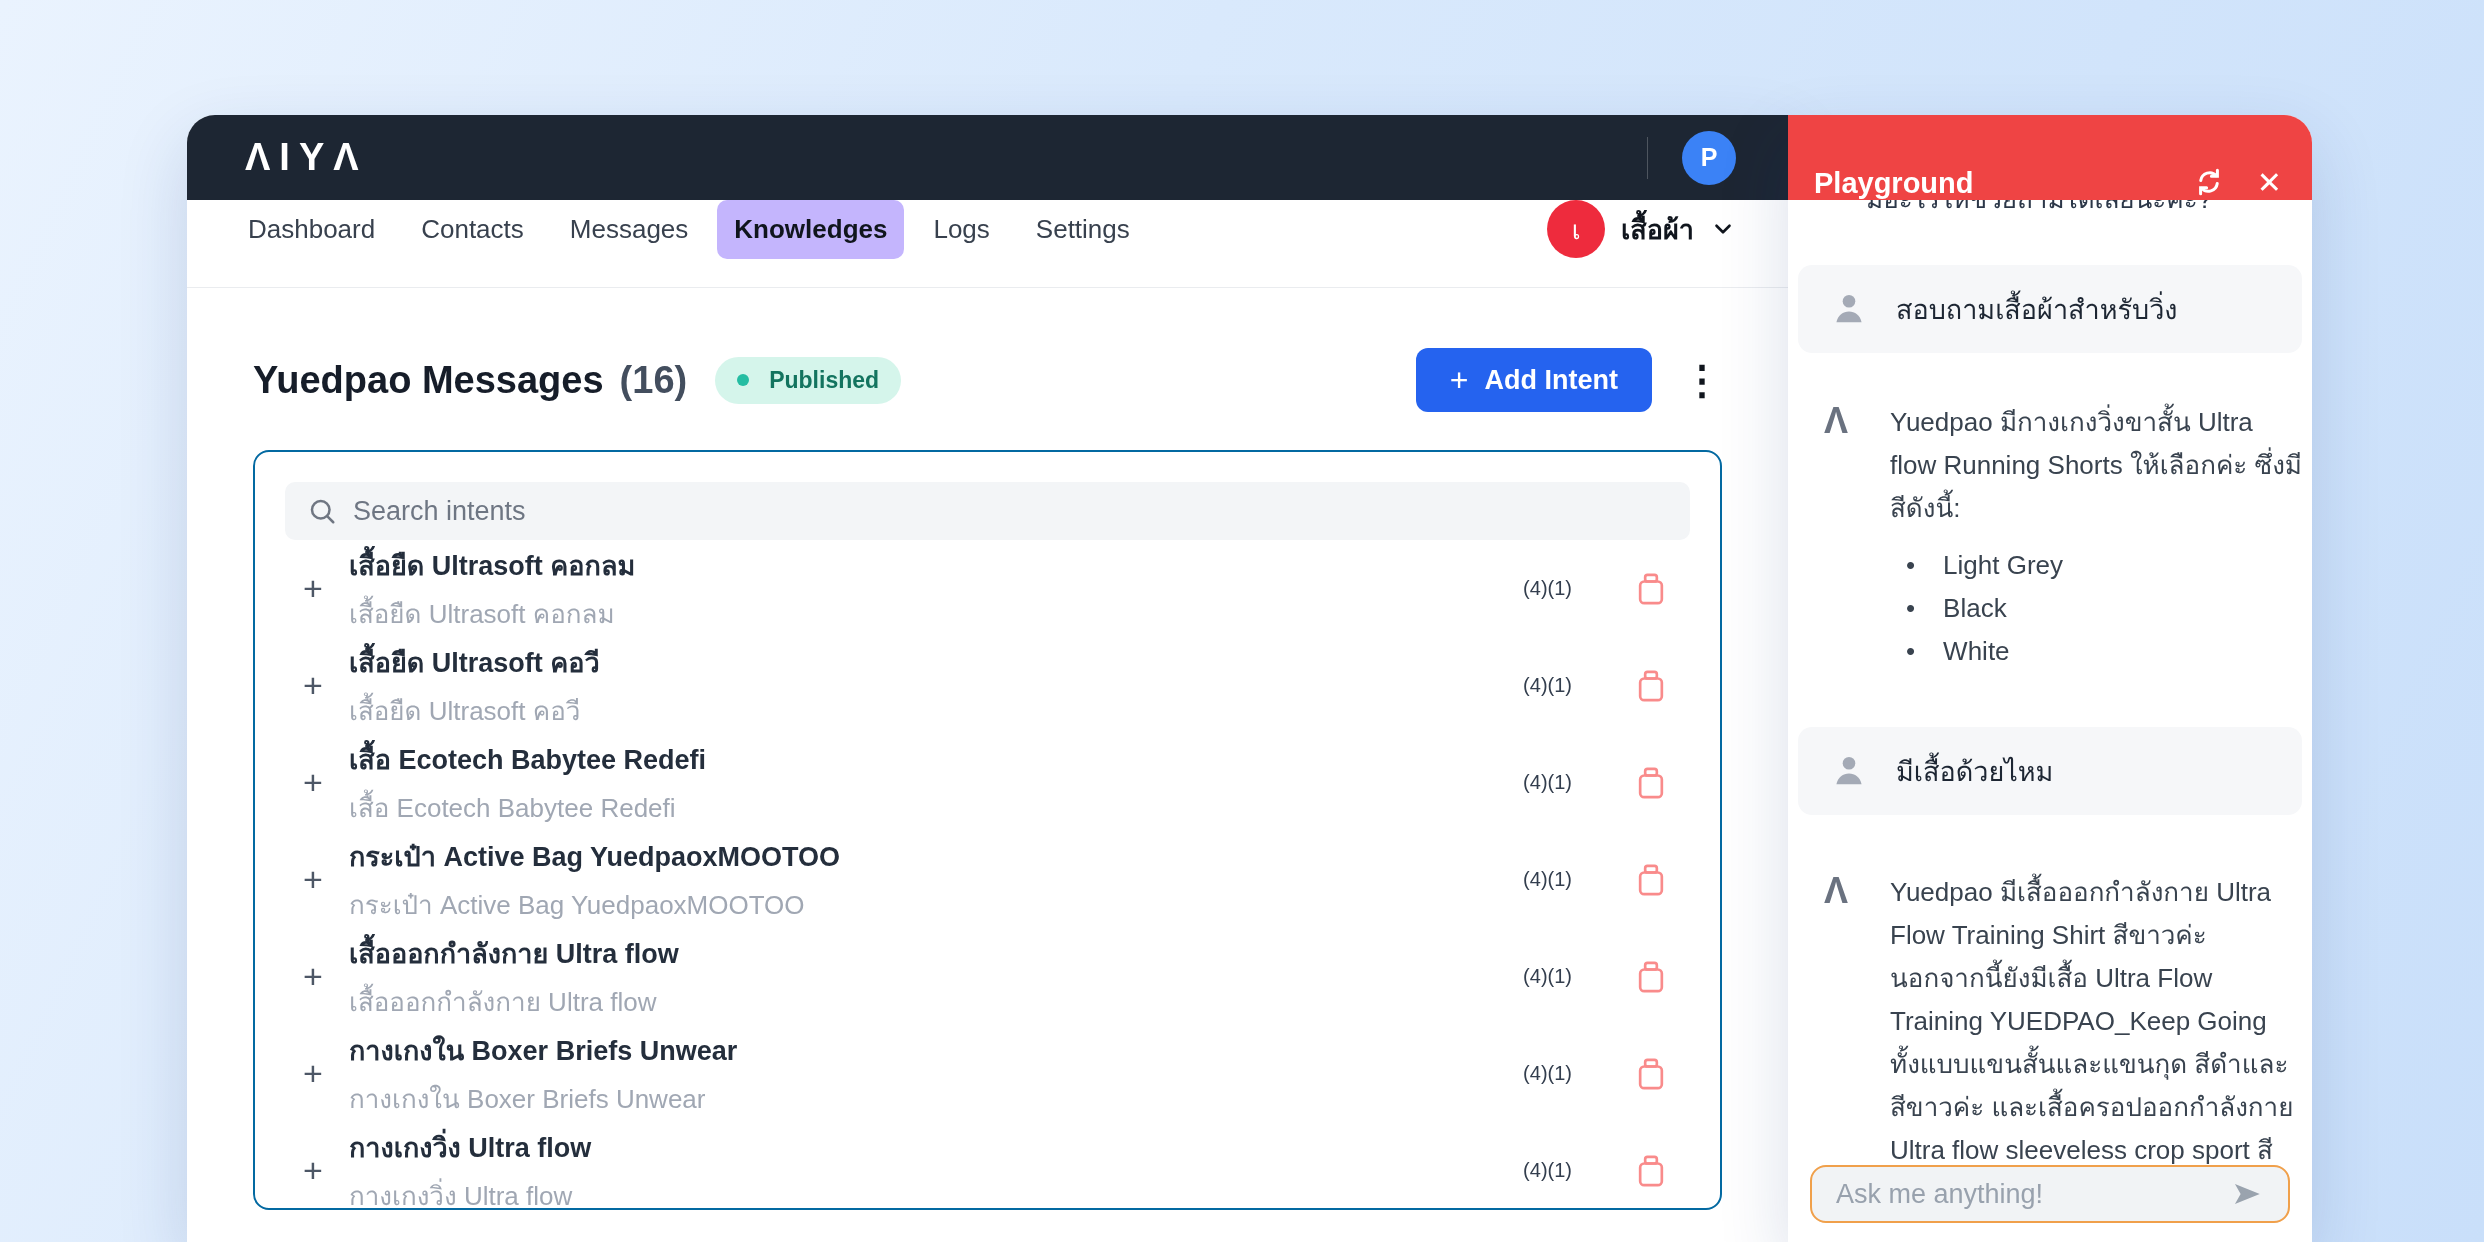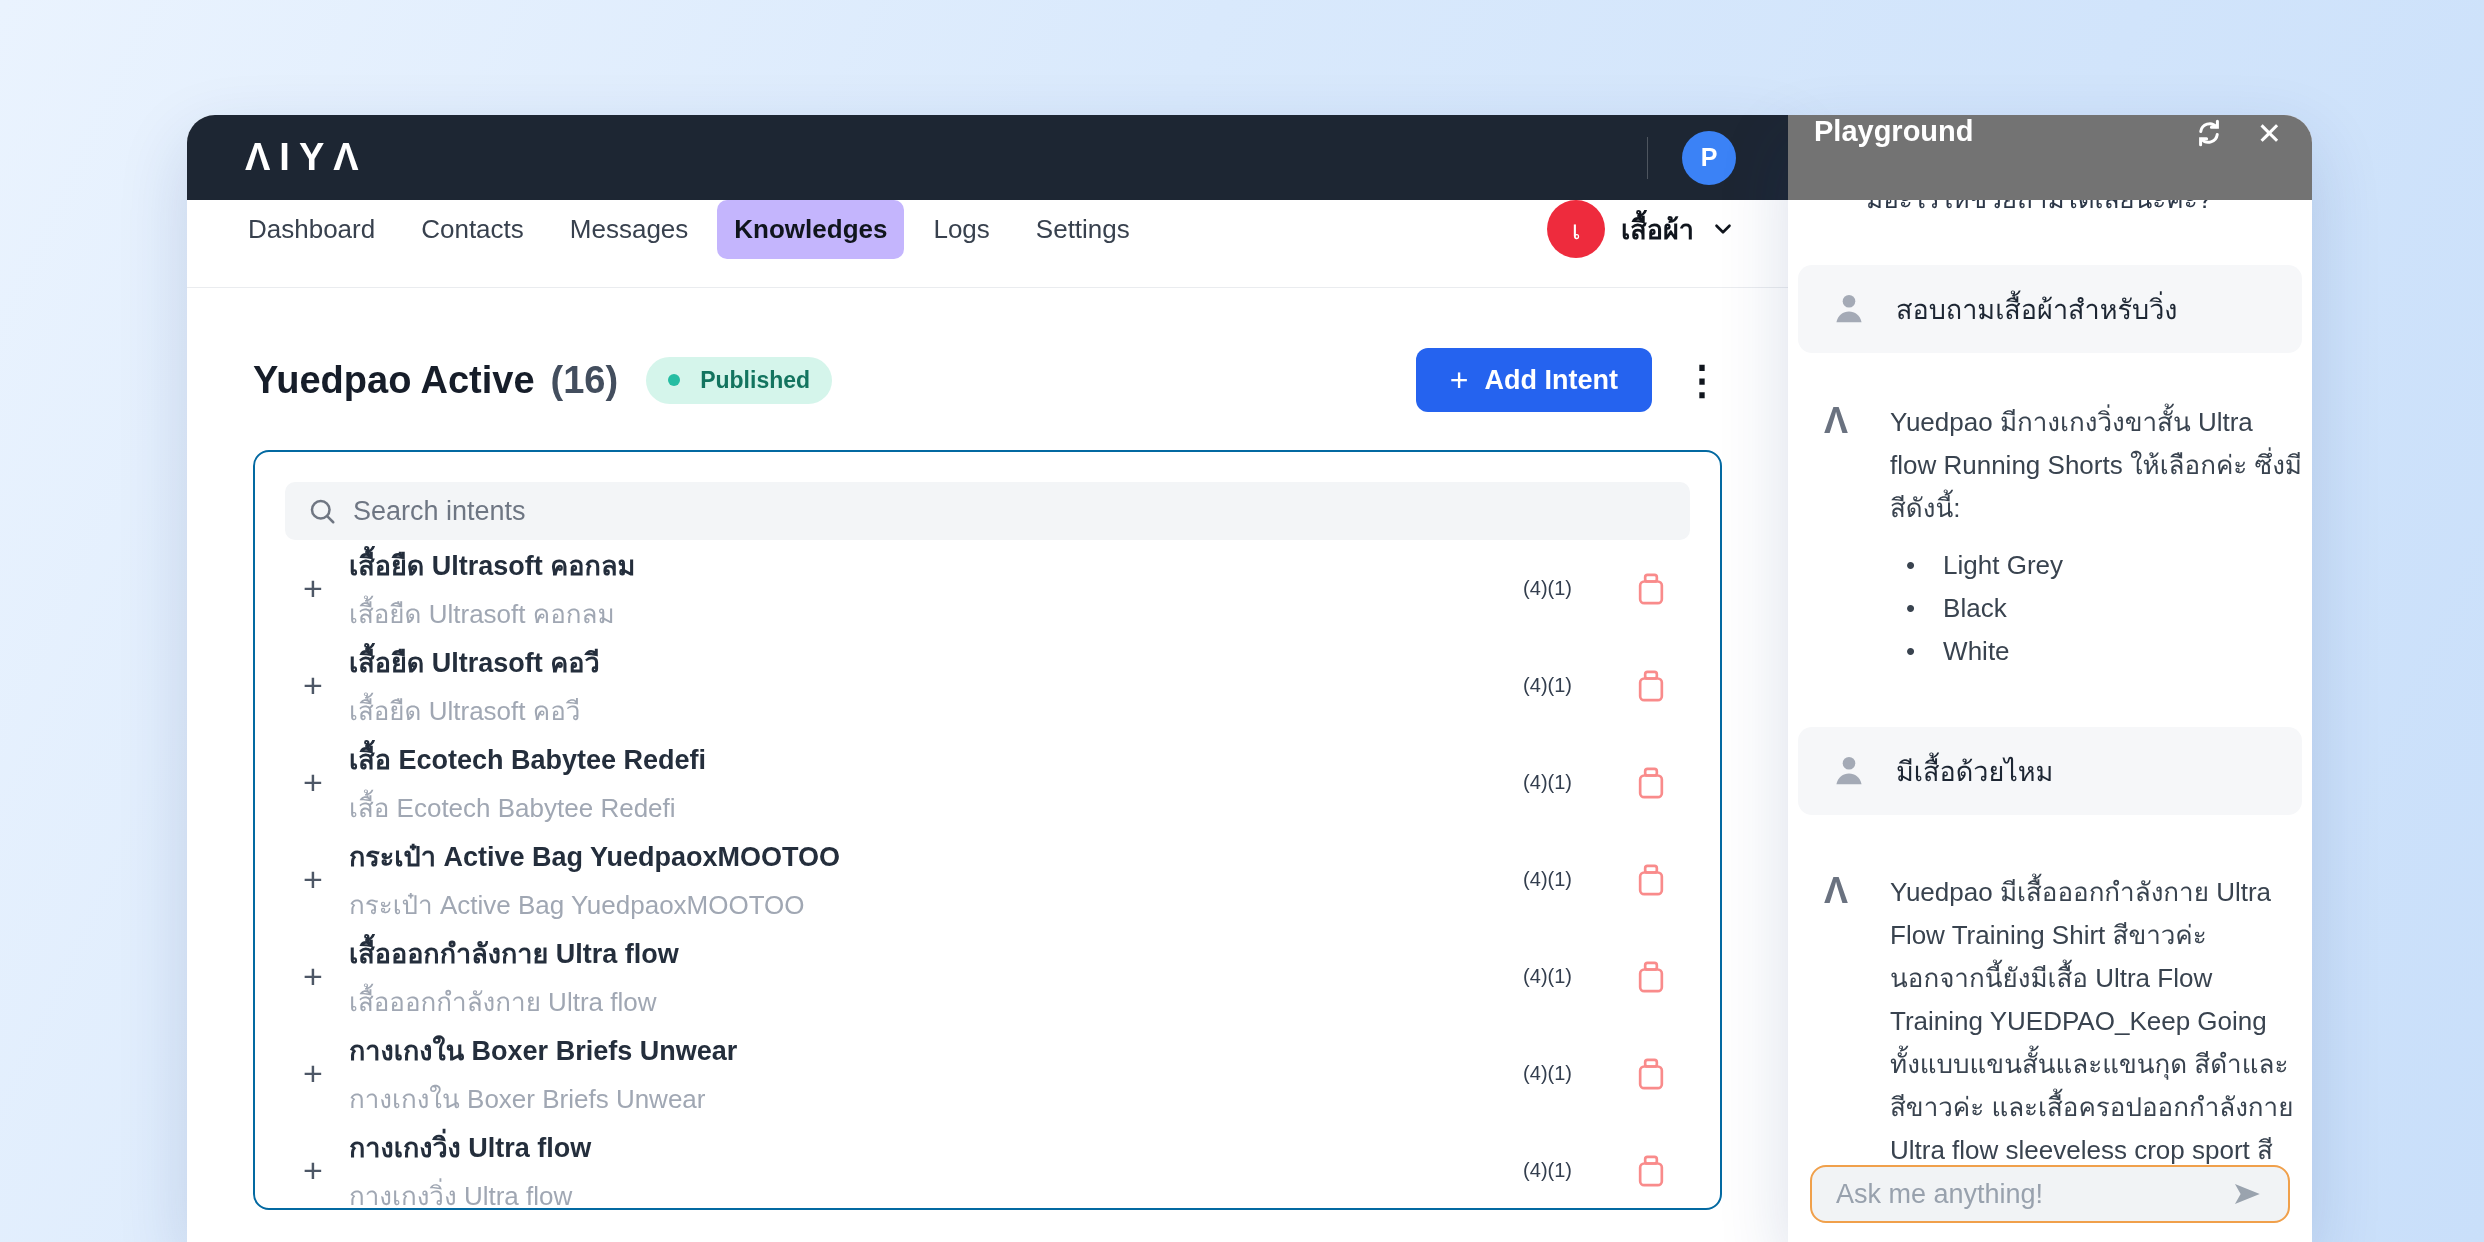--- a/index.html
+++ b/index.html
@@ -58,22 +58,22 @@
   .row-title { font-size:27px; font-weight:600; color:#242e3c; }
   .row-sub { font-size:26px; color:#a0a7b3; }
   .row-count { margin-left:auto; font-size:20px; color:#333e4e; margin-right:56px; }
   .trash-btn { width:46px; height:46px; background:none; border:none; cursor:pointer;
                display:flex; align-items:center; justify-content:center; flex:none; }
 
   
   .playground { position:absolute; left:1788px; top:115px; width:524px; height:1127px;
                 background:#fff; border-top-right-radius:28px; display:flex; flex-direction:column;
                 box-shadow:0 26px 70px rgba(21,52,120,.16); }
-  .pg-header { height:85px; flex:none; background:#737373; border-top-right-radius:28px;
-               display:flex; align-items:flex-start; padding:0 30px 0 26px; }
+  .pg-header { height:85px; flex:none; background:#ef4444; border-top-right-radius:28px;
+               display:flex; align-items:flex-end; padding:0 30px 0 26px; }
   .pg-title { color:#fff; font-size:29px; font-weight:700; }
   .pg-actions { margin-left:auto; display:flex; align-items:center; gap:30px; }
   .pg-icon-btn { background:none; border:none; cursor:pointer; color:#fff; display:flex; align-items:center; }
   .pg-close { font-size:30px; color:#fff; }
 
   .pg-body { flex:1; padding:0 10px; position:relative; overflow:hidden; }
   .clipped-line { height:15px; overflow:hidden; position:relative; }
   .clipped-line span { position:absolute; top:-22px; left:68px; font-size:26px; color:#2c3748; white-space:nowrap; }
 
   .msg-user { background:#f6f7f9; border-radius:14px; min-height:88px; display:flex; align-items:center;
@@ -120,21 +120,21 @@
         <span style="display:flex;">
           <svg width="26" height="26" viewBox="0 0 24 24" fill="none" stroke="#10151d" stroke-width="2.4" stroke-linecap="round" stroke-linejoin="round">
               <polyline points="6,9 12,15 18,9"></polyline>
             </svg>
         </span>
       </div>
     </div>
 
     <div class="content">
       <div class="page-header">
-        <div class="page-title">Yuedpao Active</div>
+        <div class="page-title">Yuedpao Messages</div>
         <div class="page-count">(16)</div>
         <div class="badge">
           <span class="badge-dot"></span>
           <span>Published</span>
         </div>
         <button class="add-intent">
           <span class="add-plus">+</span>
           <span>Add Intent</span>
         </button>
         <button class="kebab">⋮</button>

